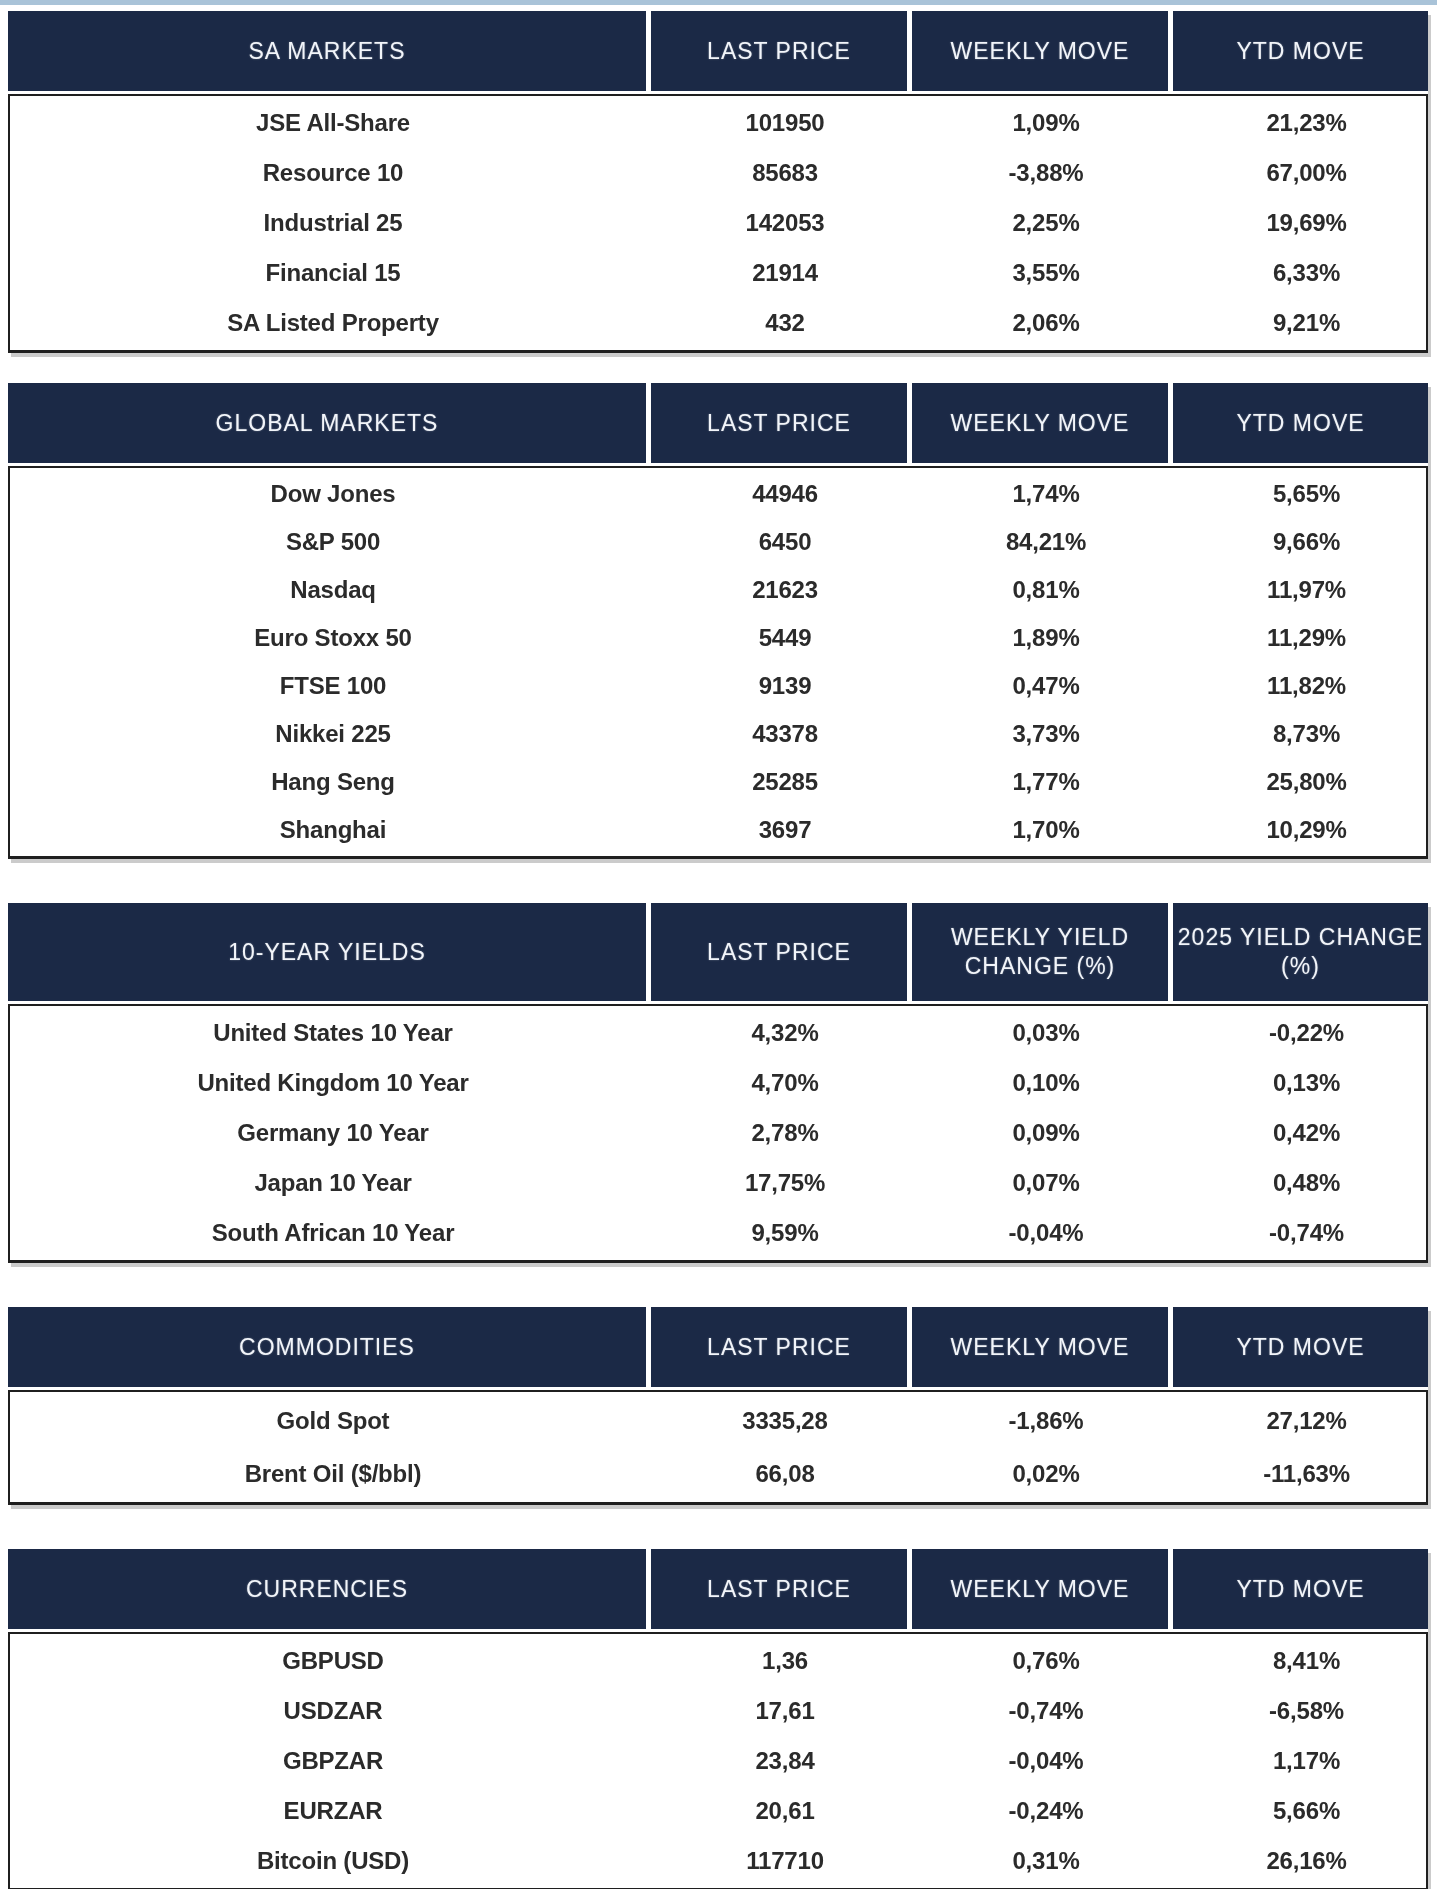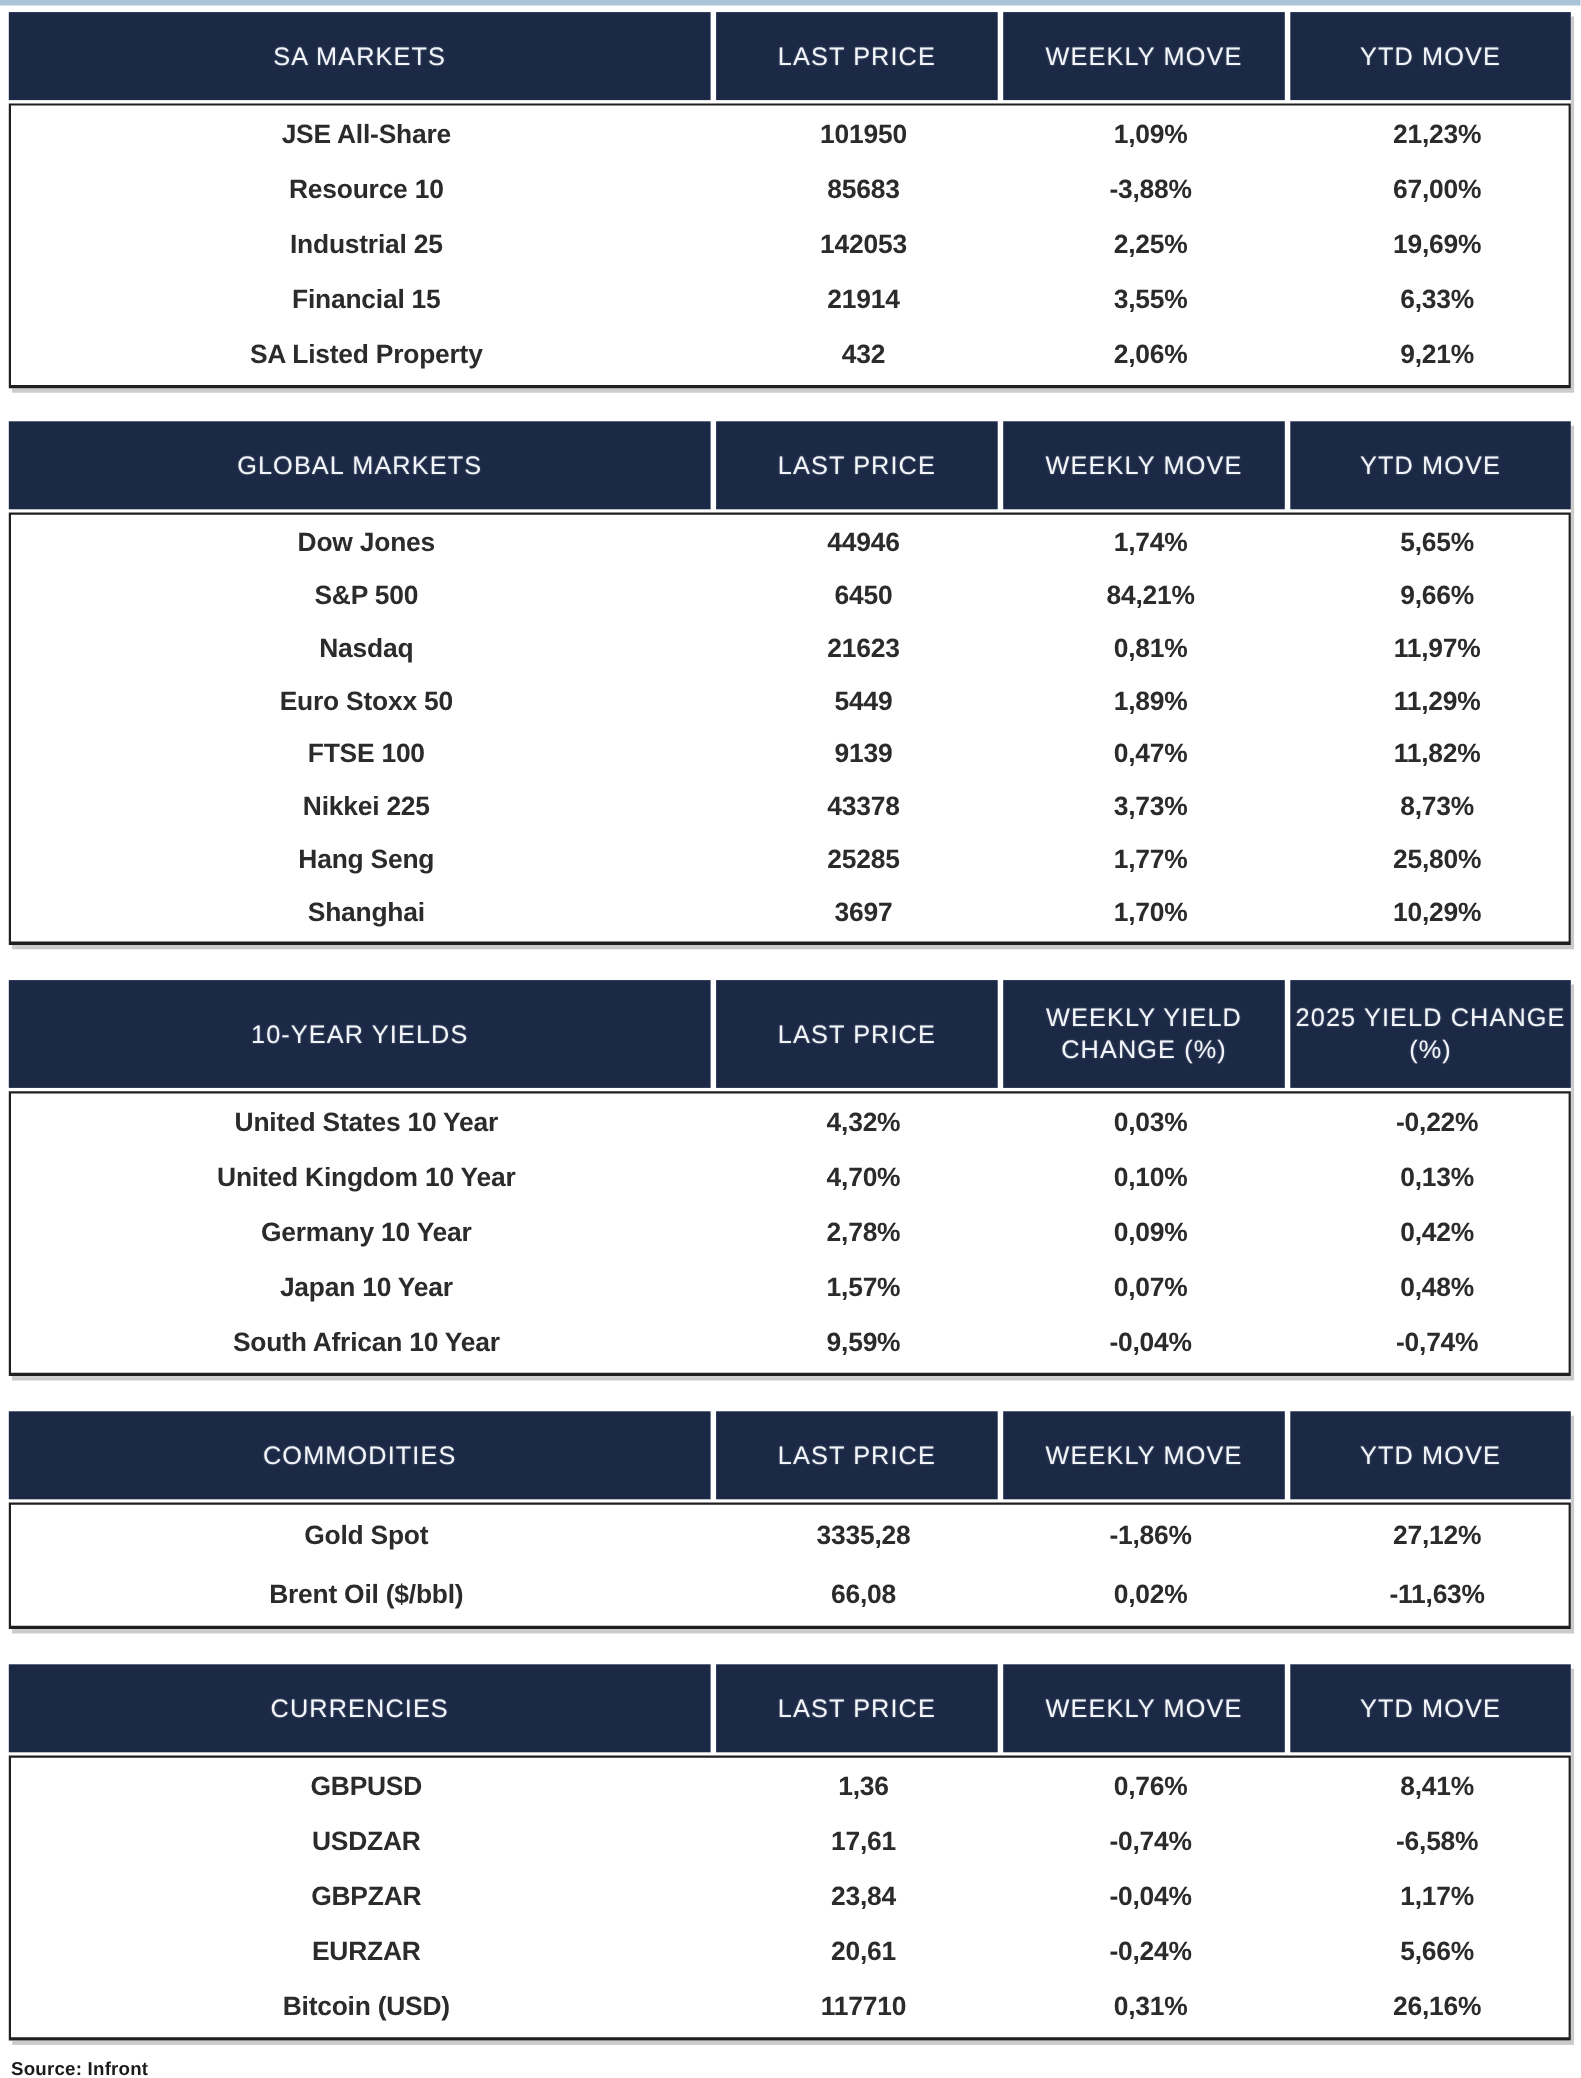--- a/index.html
+++ b/index.html
@@ -6,21 +6,21 @@
   body{
     width:1437px;height:1889px;
     background:#ffffff;
     font-family:"Liberation Sans", sans-serif;
     overflow:hidden;
   }
   .top-strip{height:5px;width:100%;background:#a9c3d8;}
   .content{padding:6px 0 0 8px;}
   .mtable{width:1420px;box-shadow:3px 4px 0 rgba(160,160,160,.55);}
   .t-gap-a{margin-bottom:30px;}
-  .t-gap-b{margin-bottom:32px;}
+  .t-gap-b{margin-bottom:44px;}
   .thead{
     display:flex;gap:5px;background:#ffffff;margin-bottom:3px;
   }
   .thead .hcell{
     background:#1b2946;color:#f2f5fa;
     font-weight:normal;font-size:23px;letter-spacing:1px;
     display:flex;align-items:center;justify-content:center;
     text-align:center;line-height:1.25;
     text-shadow:0 0 2px rgba(255,255,255,.35);
   }
@@ -178,21 +178,21 @@
         <div class="tcell c4">0,13%</div>
       </div>
       <div class="trow">
         <div class="tcell c1">Germany 10 Year</div>
         <div class="tcell c2">2,78%</div>
         <div class="tcell c3">0,09%</div>
         <div class="tcell c4">0,42%</div>
       </div>
       <div class="trow">
         <div class="tcell c1">Japan 10 Year</div>
-        <div class="tcell c2">1,57%</div>
+        <div class="tcell c2">17,75%</div>
         <div class="tcell c3">0,07%</div>
         <div class="tcell c4">0,48%</div>
       </div>
       <div class="trow">
         <div class="tcell c1">South African 10 Year</div>
         <div class="tcell c2">9,59%</div>
         <div class="tcell c3">-0,04%</div>
         <div class="tcell c4">-0,74%</div>
       </div>
     </div>

